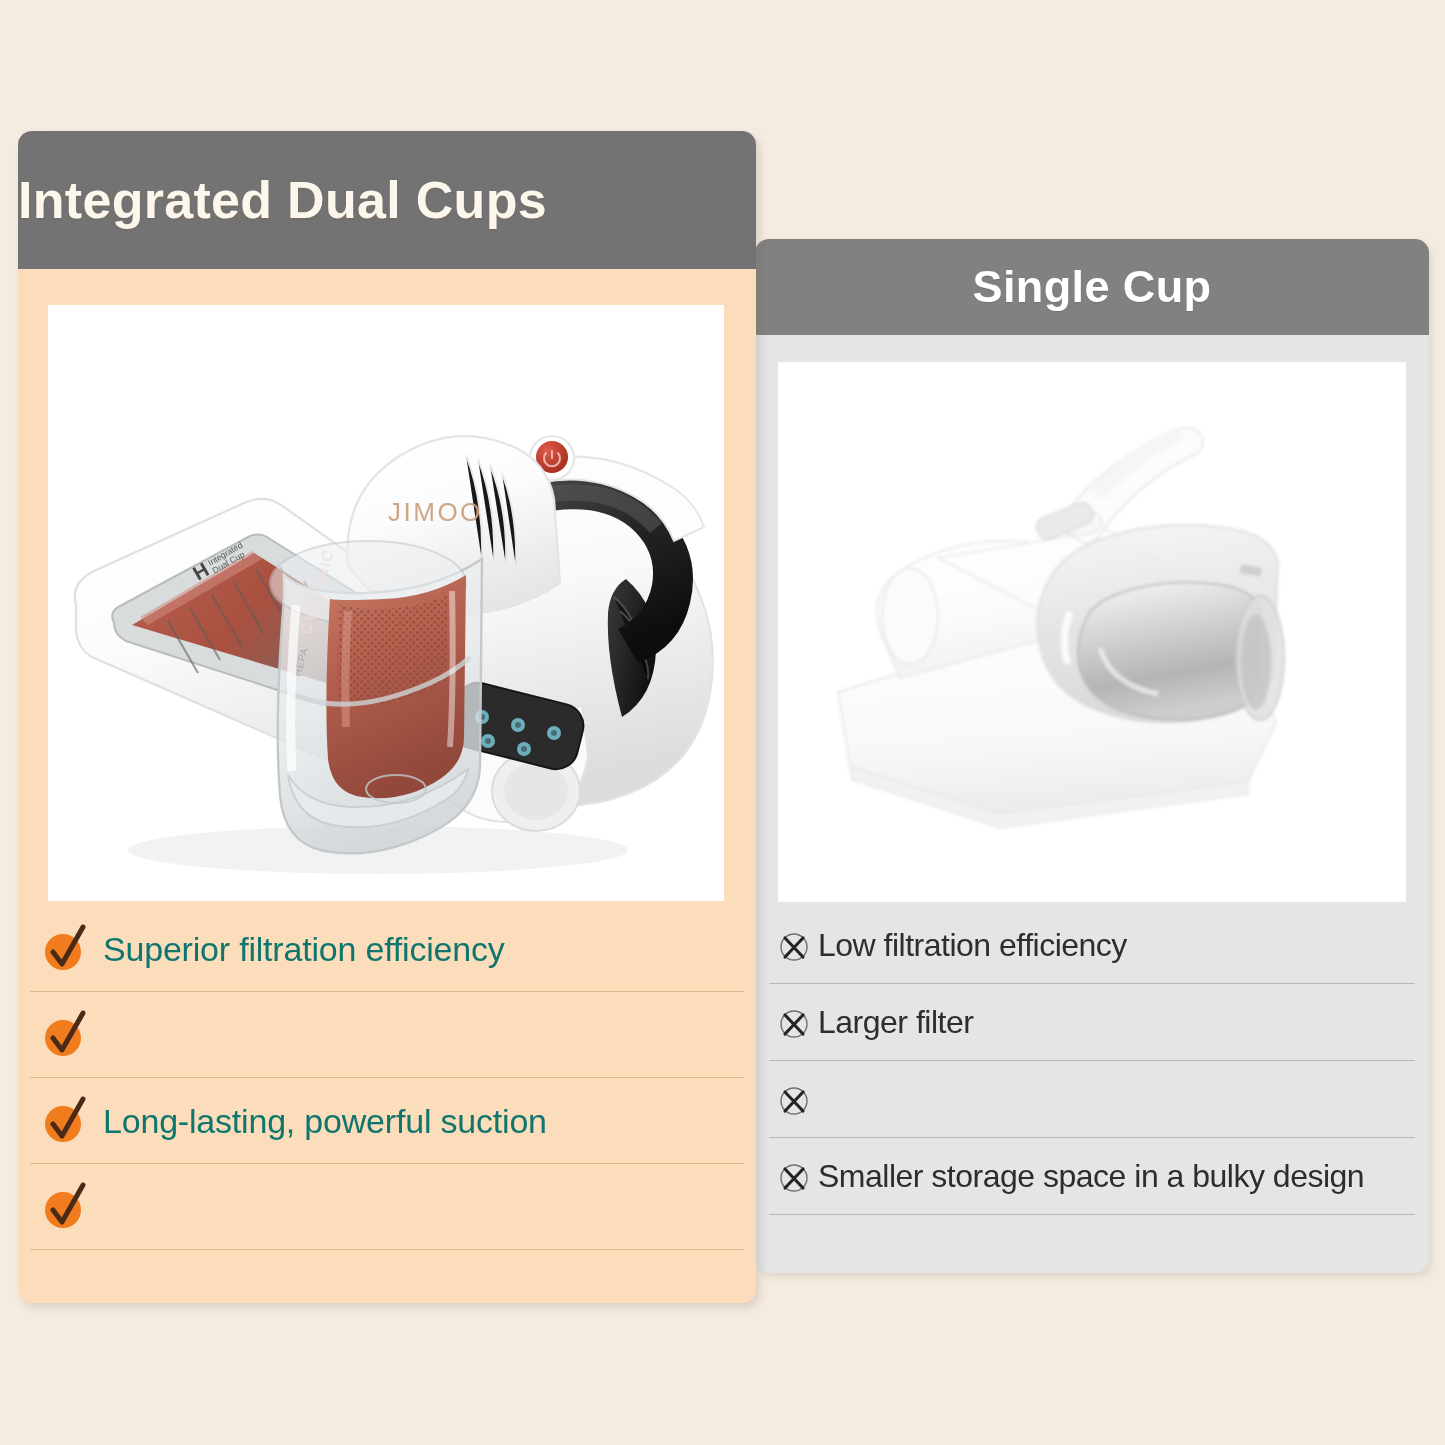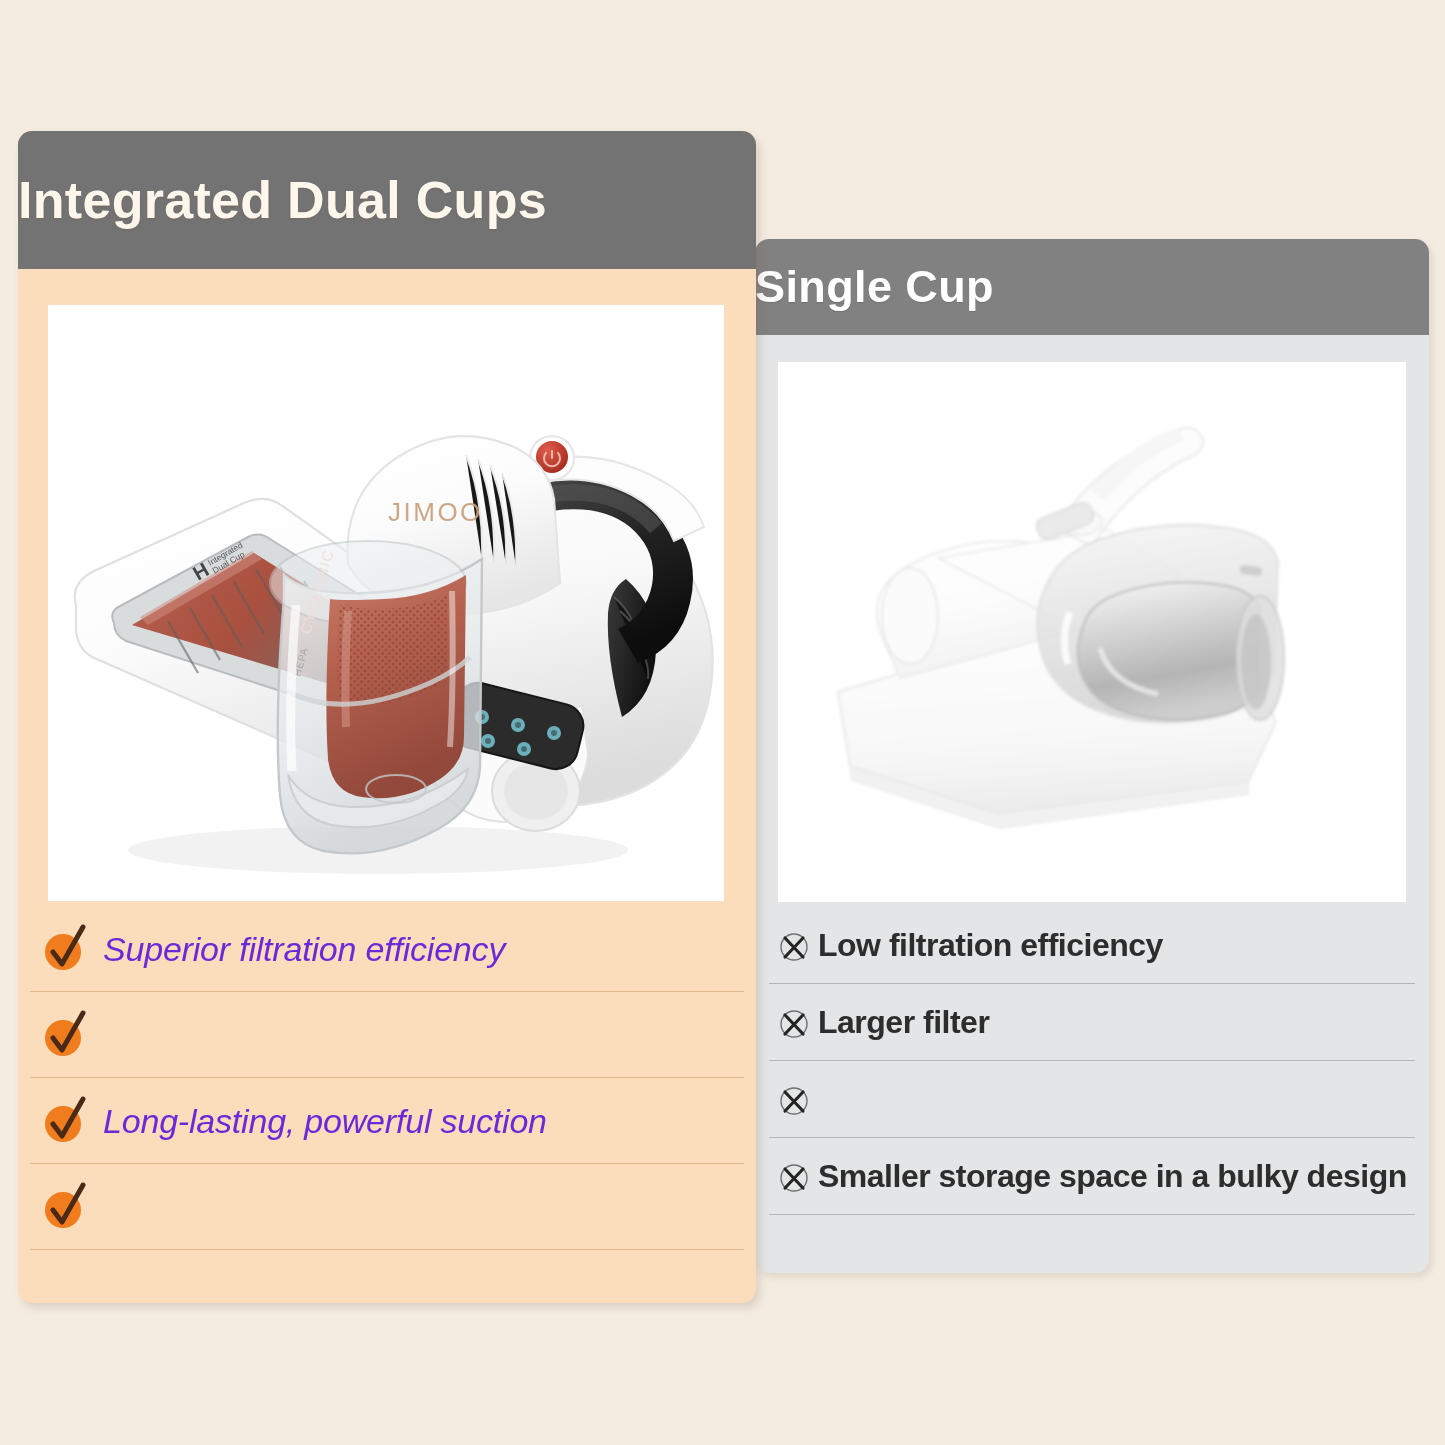--- a/index.html
+++ b/index.html
@@ -37,21 +37,21 @@
   }
   #header-right {
     position: absolute;
     left: 0; top: 0;
     width: 674px;
     height: 96px;
     background: #818181;
     border-radius: 14px 14px 0 0;
     display: flex;
     align-items: center;
-    justify-content: flex-start;
+    justify-content: center;
   }
   #header-right .htext {
     color: #ffffff;
     font-size: 45px;
     font-weight: bold;
     letter-spacing: 0.4px;
     text-shadow: 0 1px 1px rgba(0,0,0,0.12);
   }
   #photo-right {
     position: absolute;
@@ -135,31 +135,30 @@
   .row-r .sep { background: #b4b6b8; }
 
   .ico {
     flex: 0 0 auto;
     display: block;
   }
   .ico-l { width: 50px; height: 50px; margin-right: 13px; }
   .ico-r { width: 34px; height: 34px; margin-right: 7px; }
 
   .rtext-l {
-    color: #6d28d9;
+    color: #0f766e;
     font-size: 34px;
     font-weight: normal;
     letter-spacing: -0.2px;
     white-space: nowrap;
-    font-style: italic;
   }
   .rtext-r {
     color: #2d2d2d;
     font-size: 32px;
-    font-weight: bold;
+    font-weight: normal;
     letter-spacing: -0.5px;
     white-space: nowrap;
   }
 
   
   .prod-svg { display: block; width: 100%; height: 100%; }
 </style>
 </head>
 <body>
 

